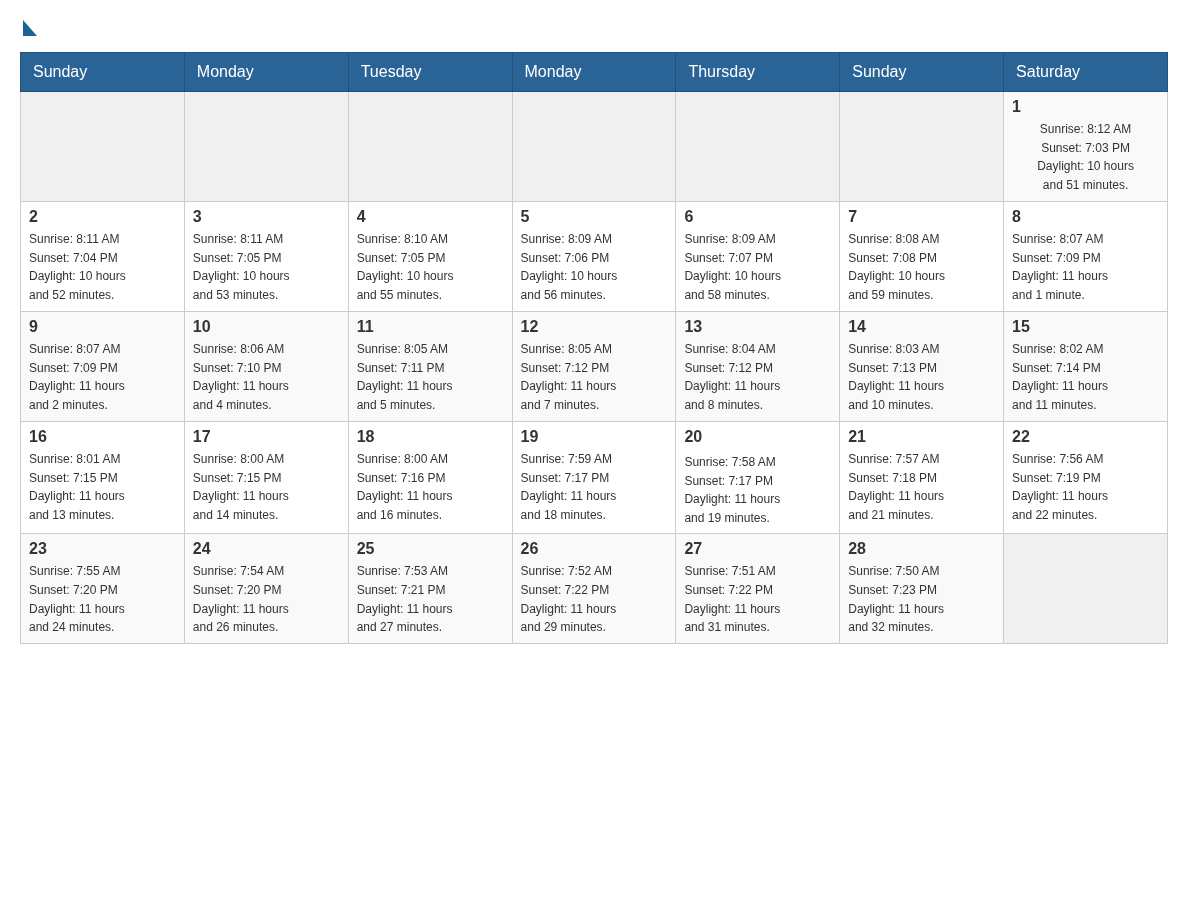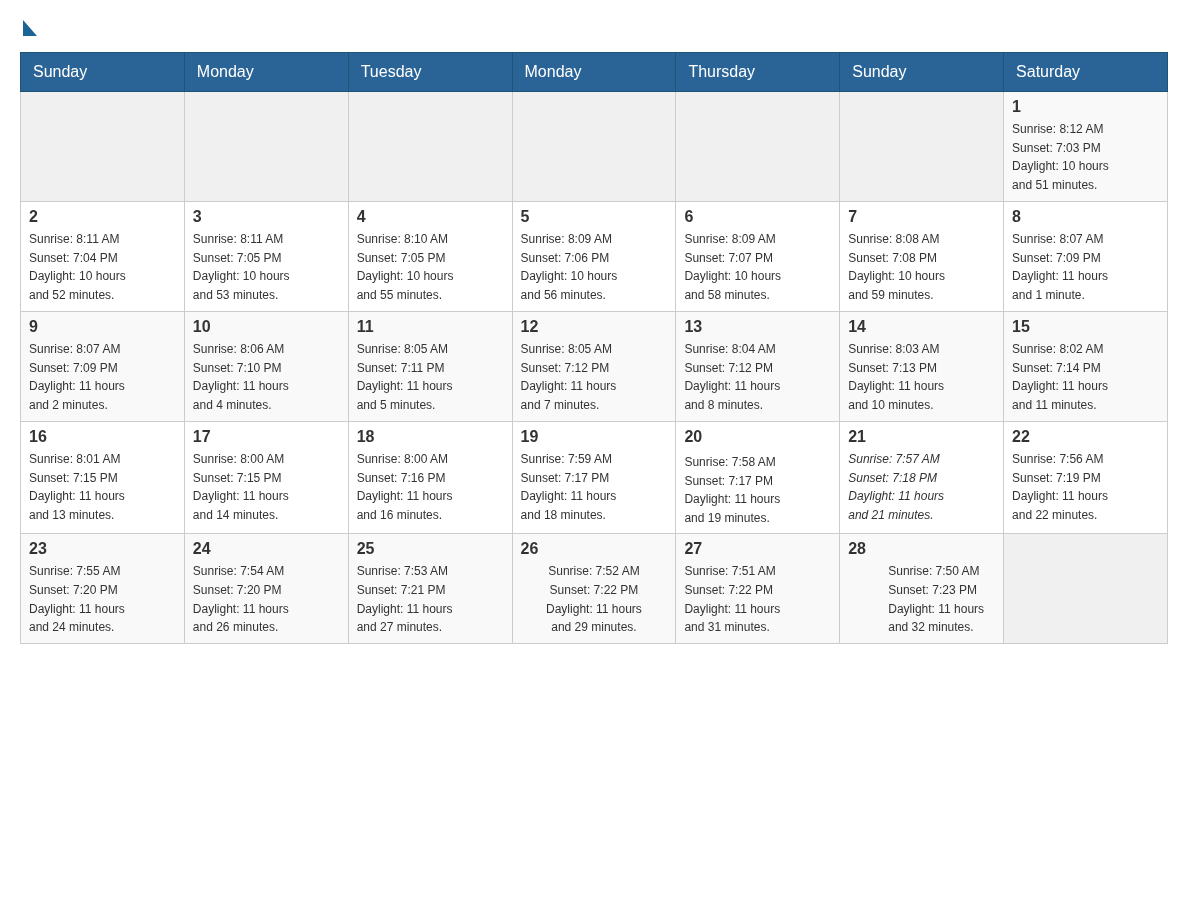--- a/index.html
+++ b/index.html
@@ -132,21 +132,21 @@
   <tbody id="calendar-body">
   <tr>
         <td class="empty-cell"></td>
         <td class="empty-cell"></td>
         <td class="empty-cell"></td>
         <td class="empty-cell"></td>
         <td class="empty-cell"></td>
         <td class="empty-cell"></td>
         <td>
           <span class="day-num">1</span>
-          <div class="day-info" style="white-space: pre-line;">Sunrise: 8:12 AM
+          <div class="day-info" style="white-space: pre-line; text-align: center;">Sunrise: 8:12 AM
 Sunset: 7:03 PM
 Daylight: 10 hours
 and 51 minutes.</div>
         </td>
       </tr>
       <tr>
         <td>
           <span class="day-num">2</span>
           <div class="day-info" style="white-space: pre-line;">Sunrise: 8:11 AM
 Sunset: 7:04 PM
@@ -278,21 +278,21 @@
         </td>
         <td>
           <span class="day-num">20</span>
           <div class="day-info" style="white-space: pre-line; margin-top: 7px;">Sunrise: 7:58 AM
 Sunset: 7:17 PM
 Daylight: 11 hours
 and 19 minutes.</div>
         </td>
         <td>
           <span class="day-num">21</span>
-          <div class="day-info" style="white-space: pre-line; font-style: italic;">Sunrise: 7:57 AM
+          <div class="day-info" style="white-space: pre-line;">Sunrise: 7:57 AM
 Sunset: 7:18 PM
 Daylight: 11 hours
 and 21 minutes.</div>
         </td>
         <td>
           <span class="day-num">22</span>
           <div class="day-info" style="white-space: pre-line;">Sunrise: 7:56 AM
 Sunset: 7:19 PM
 Daylight: 11 hours
 and 22 minutes.</div>
@@ -315,35 +315,35 @@
         </td>
         <td>
           <span class="day-num">25</span>
           <div class="day-info" style="white-space: pre-line;">Sunrise: 7:53 AM
 Sunset: 7:21 PM
 Daylight: 11 hours
 and 27 minutes.</div>
         </td>
         <td>
           <span class="day-num">26</span>
-          <div class="day-info" style="white-space: pre-line; text-align: center;">Sunrise: 7:52 AM
+          <div class="day-info" style="white-space: pre-line;">Sunrise: 7:52 AM
 Sunset: 7:22 PM
 Daylight: 11 hours
 and 29 minutes.</div>
         </td>
         <td>
           <span class="day-num">27</span>
           <div class="day-info" style="white-space: pre-line;">Sunrise: 7:51 AM
 Sunset: 7:22 PM
 Daylight: 11 hours
 and 31 minutes.</div>
         </td>
         <td>
           <span class="day-num">28</span>
-          <div class="day-info" style="white-space: pre-line; margin-left: 40px;">Sunrise: 7:50 AM
+          <div class="day-info" style="white-space: pre-line;">Sunrise: 7:50 AM
 Sunset: 7:23 PM
 Daylight: 11 hours
 and 32 minutes.</div>
         </td>
         <td class="empty-cell"></td>
       </tr>
     </tbody>
 </table>
 
 </body></html>

